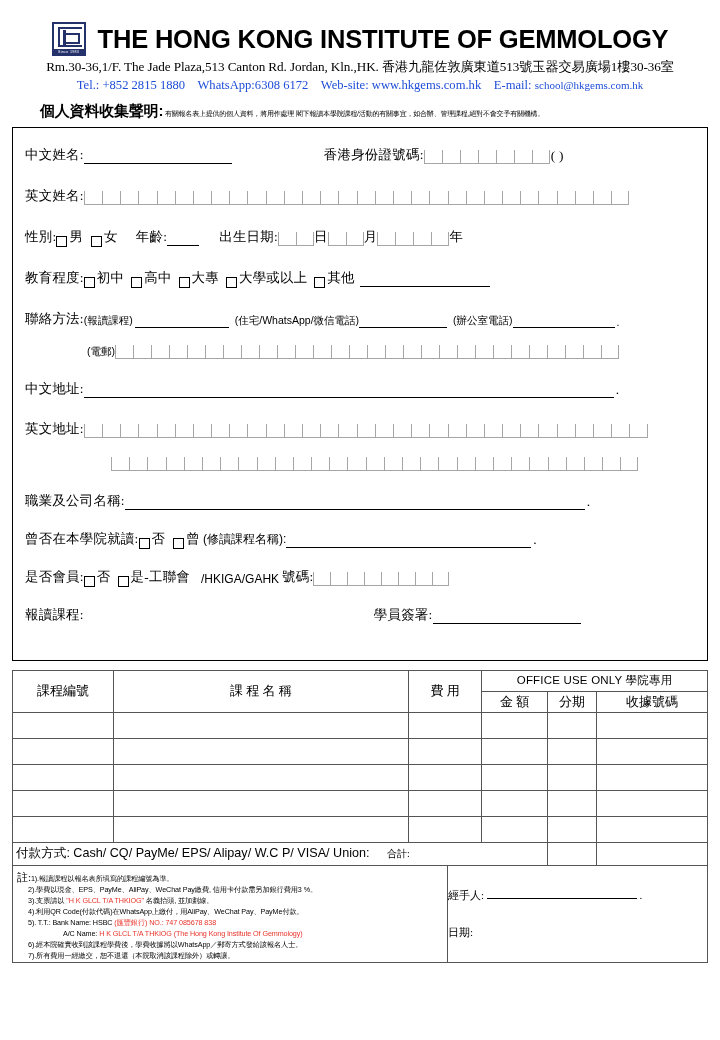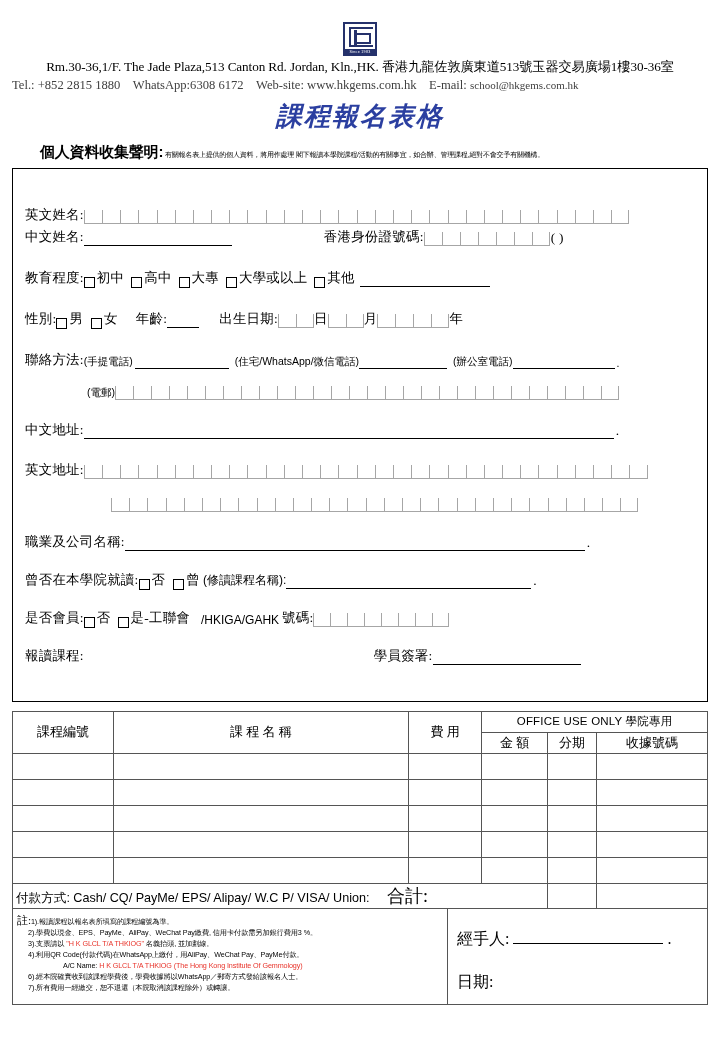--- a/index.html
+++ b/index.html
@@ -36,21 +36,21 @@
   }
   .org-title {
     font-family:"Liberation Sans","DejaVu Sans",sans-serif;
     font-weight:bold; font-size:25.5px; letter-spacing:-0.2px; white-space:nowrap;
   }
   .addr-line {
     text-align:center; font-size:13.2px; margin-top:2px; white-space:nowrap;
     letter-spacing:-0.1px;
   }
   .contact-line {
-    font-size:12.6px; color:#404040; margin-top:2px; white-space:nowrap;
+    text-align:center; font-size:12.6px; color:#1d4ed8; margin-top:2px; white-space:nowrap;
   }
   .contact-line .sm { font-size:11px; }
   .form-title {
     text-align:center; color:#2b3fa0; font-size:26px; margin-top:6px;
     font-family:"DejaVu Serif",serif; font-style:italic; font-weight:bold;
     letter-spacing:2px;
   }
   .privacy {
     margin-top:9px; padding-left:28px; font-size:7px; line-height:1.25;
     font-family:"Liberation Sans",sans-serif; letter-spacing:-0.2px;
@@ -90,140 +90,121 @@
   .tbl td, .tbl th {
     border:1.1px solid #555; padding:0; font-weight:normal;
     font-size:13px; text-align:center; height:21px;
   }
   .tbl .office { font-family:"Liberation Sans",sans-serif; font-size:11.5px; letter-spacing:.2px; }
   .tbl .body-row td { height:26px; }
   .pay-row td {
     text-align:left; padding-left:3px; font-size:12.6px; height:23px;
     font-family:"Liberation Sans",sans-serif;
   }
-  .pay-row .total { font-size:18px; font-family:Liberation Serif, serif; }
+  .pay-row .total { font-size:10px; font-family:Liberation Serif, serif; }
 
   
   .notes-wrap { display:flex; border:1.1px solid #555; border-top:none; min-height:96px; }
   .notes {
     flex:1; padding:3px 0 0 4px; font-size:7.2px; line-height:1.52;
     font-family:"Liberation Sans",sans-serif; letter-spacing:-0.1px;
   }
   .notes .n-title { font-size:11px; font-family:"Liberation Serif",serif; }
   .notes .indent { padding-left:11px; }
   .notes .indent2 { padding-left:46px; }
   .red { color:#e8332a; }
   .ul-thin { border-bottom:1px solid #000; display:inline-block; }
-  .office-box { width:260px; border-left:1.1px solid #555; padding:20px 0 0 9px; font-size:16px; }
+  .office-box { width:260px; border-left:1.1px solid #555; padding:20px 0 0 0; font-size:11px; }
   .office-box .l2 { margin-top:22px; }
 </style>
 </head>
 <body>
 
 <div class="page">
 
   <div class="hdr-row">
     <div class="logo">
       <div class="g-outer"></div>
       <div class="g-bar"></div>
       <div class="g-inner"></div>
       <div class="since">Since 1983</div>
     </div>
+    <div class="org-title">THE HONG KONG INSTITUTE OF GEMMOLOGY</div>
   </div>
 
   <div class="addr-line">Rm.30-36,1/F. The Jade Plaza,513 Canton Rd. Jordan, Kln.,HK. 香港九龍佐敦廣東道513號玉器交易廣場1樓30-36室</div>
 
   <div class="contact-line">
     <span>Tel.: +852  2815 1880</span>&nbsp;&nbsp;&nbsp;
     <span>WhatsApp:6308 6172</span>&nbsp;&nbsp;&nbsp;
     <span>Web-site: www.hkgems.com.hk</span>&nbsp;&nbsp;&nbsp;
     <span>E-mail:</span>
     <span class="sm">school@hkgems.com.hk</span>
   </div>
 
-  <div class="form-title">課程報名表格</div>
 
   <div class="privacy">
     <b>個人資料收集聲明</b><b>:</b>
     <span>有關報名表上提供的個人資料，將用作處理 閣下報讀本學院課程/活動的有關事宜，如合辦、管理課程,絕對不會交予有關機構。</span>
   </div>
 
 
   <div class="box">
-
-    <div class="row" style="margin-top:23px;">
-      <span class="lbl">英文姓名:</span>
-      <span class="comb">
-          <i style="width:18.2px"></i>
-          <i style="width:18.2px"></i>
-          <i style="width:18.2px"></i>
-          <i style="width:18.2px"></i>
-          <i style="width:18.2px"></i>
-          <i style="width:18.2px"></i>
-          <i style="width:18.2px"></i>
-          <i style="width:18.2px"></i>
-          <i style="width:18.2px"></i>
-          <i style="width:18.2px"></i>
-          <i style="width:18.2px"></i>
-          <i style="width:18.2px"></i>
-          <i style="width:18.2px"></i>
-          <i style="width:18.2px"></i>
-          <i style="width:18.2px"></i>
-          <i style="width:18.2px"></i>
-          <i style="width:18.2px"></i>
-          <i style="width:18.2px"></i>
-          <i style="width:18.2px"></i>
-          <i style="width:18.2px"></i>
-          <i style="width:18.2px"></i>
-          <i style="width:18.2px"></i>
-          <i style="width:18.2px"></i>
-          <i style="width:18.2px"></i>
-          <i style="width:18.2px"></i>
-          <i style="width:18.2px"></i>
-          <i style="width:18.2px"></i>
-          <i style="width:18.2px"></i>
-          <i style="width:18.2px"></i>
-          <i style="width:18.2px"></i>
-        </span>
-    </div>
 
     <div class="row" style="margin-top:4px;">
       <span class="lbl">中文姓名:</span>
       <span class="ul" style="width:148px;"></span>
       <span class="sp" style="width:92px;"></span>
       <span class="lbl">香港身份證號碼:</span>
       <span class="comb">
           <i style="width:18px"></i>
           <i style="width:18px"></i>
           <i style="width:18px"></i>
           <i style="width:18px"></i>
           <i style="width:18px"></i>
           <i style="width:18px"></i>
           <i style="width:18px"></i>
         </span>
       <span class="lbl" style="margin-left:1px;">( )</span>
     </div>
 
     <div class="row" style="margin-top:23px;">
-      <span class="lbl">教育程度:</span>
-      <span class="cbx"></span>
-      <span class="lbl">初中</span>
-      <span class="sp" style="width:7px;"></span>
-      <span class="cbx"></span>
-      <span class="lbl">高中</span>
-      <span class="sp" style="width:7px;"></span>
-      <span class="cbx"></span>
-      <span class="lbl">大專</span>
-      <span class="sp" style="width:7px;"></span>
-      <span class="cbx"></span>
-      <span class="lbl">大學或以上</span>
-      <span class="sp" style="width:7px;"></span>
-      <span class="cbx"></span>
-      <span class="lbl">其他</span>
-      <span class="ul" style="width:130px;margin-left:5px;"></span>
+      <span class="lbl">英文姓名:</span>
+      <span class="comb">
+          <i style="width:18.2px"></i>
+          <i style="width:18.2px"></i>
+          <i style="width:18.2px"></i>
+          <i style="width:18.2px"></i>
+          <i style="width:18.2px"></i>
+          <i style="width:18.2px"></i>
+          <i style="width:18.2px"></i>
+          <i style="width:18.2px"></i>
+          <i style="width:18.2px"></i>
+          <i style="width:18.2px"></i>
+          <i style="width:18.2px"></i>
+          <i style="width:18.2px"></i>
+          <i style="width:18.2px"></i>
+          <i style="width:18.2px"></i>
+          <i style="width:18.2px"></i>
+          <i style="width:18.2px"></i>
+          <i style="width:18.2px"></i>
+          <i style="width:18.2px"></i>
+          <i style="width:18.2px"></i>
+          <i style="width:18.2px"></i>
+          <i style="width:18.2px"></i>
+          <i style="width:18.2px"></i>
+          <i style="width:18.2px"></i>
+          <i style="width:18.2px"></i>
+          <i style="width:18.2px"></i>
+          <i style="width:18.2px"></i>
+          <i style="width:18.2px"></i>
+          <i style="width:18.2px"></i>
+          <i style="width:18.2px"></i>
+          <i style="width:18.2px"></i>
+        </span>
     </div>
 
     <div class="row" style="margin-top:23px;">
       <span class="lbl">性別:</span>
       <span class="cbx"></span>
       <span class="lbl">男</span>
       <span class="sp" style="width:8px;"></span>
       <span class="cbx"></span>
       <span class="lbl">女</span>
       <span class="sp" style="width:18px;"></span>
@@ -244,22 +225,41 @@
       <span class="comb">
           <i style="width:18px"></i>
           <i style="width:18px"></i>
           <i style="width:18px"></i>
           <i style="width:18px"></i>
         </span>
       <span class="lbl">年</span>
     </div>
 
     <div class="row" style="margin-top:23px;">
+      <span class="lbl">教育程度:</span>
+      <span class="cbx"></span>
+      <span class="lbl">初中</span>
+      <span class="sp" style="width:7px;"></span>
+      <span class="cbx"></span>
+      <span class="lbl">高中</span>
+      <span class="sp" style="width:7px;"></span>
+      <span class="cbx"></span>
+      <span class="lbl">大專</span>
+      <span class="sp" style="width:7px;"></span>
+      <span class="cbx"></span>
+      <span class="lbl">大學或以上</span>
+      <span class="sp" style="width:7px;"></span>
+      <span class="cbx"></span>
+      <span class="lbl">其他</span>
+      <span class="ul" style="width:130px;margin-left:5px;"></span>
+    </div>
+
+    <div class="row" style="margin-top:23px;">
       <span class="lbl">聯絡方法:</span>
-      <span class="lbl-sm">(手提電話)</span>
+      <span class="lbl-sm">(報讀課程)</span>
       <span class="ul" style="width:94px;margin-left:2px;"></span>
       <span class="sp" style="width:6px;"></span>
       <span class="lbl-sm">(住宅/WhatsApp/微信電話)</span>
       <span class="ul" style="width:88px;"></span>
       <span class="sp" style="width:6px;"></span>
       <span class="lbl-sm">(辦公室電話)</span>
       <span class="ul" style="width:102px;"></span>
       <span class="dot lbl-sm">.</span>
     </div>
 
@@ -497,20 +497,25 @@
       <div>
         <span class="n-title">註</span><span class="n-title">:</span><span>1).報讀課程以報名表所塡寫的課程編號為準。</span>
       </div>
       <div class="indent">2).學費以現金、EPS、PayMe、AliPay、WeChat  Pay繳費, 信用卡付款需另加銀行費用3 %。</div>
       <div class="indent">
         <span>3).支票請以</span>
         <span class="red">"H K GLCL T/A THKIOG"</span>
         <span>名義抬頭, 並加劃線。</span>
       </div>
       <div class="indent">4).利用QR Code(付款代碼)在WhatsApp上繳付，用AliPay、WeChat  Pay、PayMe付款。</div>
+      <div class="indent">
+        <span>5). T.T.:  Bank Name:  HSBC</span>
+        <span class="red">(匯豐銀行)</span>
+        <span class="red">NO.: 747 085678 838</span>
+      </div>
       <div class="indent2">
         <span>A/C Name:</span>
         <span class="red">H K GLCL T/A THKIOG  (The Hong Kong Institute Of Gemmology)</span>
       </div>
       <div class="indent">6).經本院確實收到該課程學費後，學費收據將以WhatsApp／郵寄方式發給該報名人士。</div>
       <div class="indent">7).所有費用一經繳交，恕不退還（本院取消該課程除外）或轉讓。</div>
     </div>
     <div class="office-box">
       <div>
         <span>經手人:</span>

